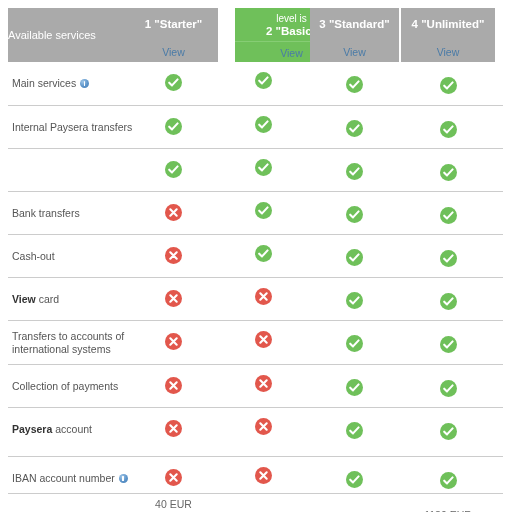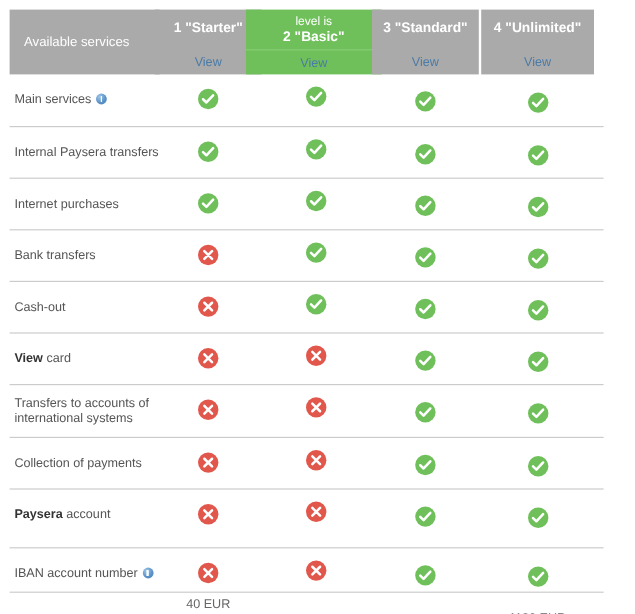--- a/index.html
+++ b/index.html
@@ -21,21 +21,21 @@
   }
   .hcell .hsub{font-size:10px;font-weight:normal;display:block;}
   .hcell .hview{
     position:absolute;left:0;right:0;top:33px;height:21px;
     display:flex;align-items:center;justify-content:center;
     color:#4a7ba7;font-size:10.5px;cursor:pointer;
   }
   .hcell.active .hview{border-top:1px solid #86cd74;}
   .hlabel{
     position:absolute;left:0;top:0;width:125px;height:54px;background:#aaaaaa;
-    display:flex;align-items:center;padding-left:12px;box-sizing:border-box;
+    display:flex;align-items:center;box-sizing:border-box;
     color:#ffffff;font-size:11px;
   }
 
   
   .row{position:absolute;left:8px;width:495px;border-top:1px solid #cccccc;box-sizing:border-box;}
   .row.first{border-top:none;}
   .rlabel{
     position:absolute;left:4px;top:0;width:130px;height:100%;
     display:flex;align-items:center;color:#555555;font-size:10.5px;line-height:13px;
   }
@@ -64,21 +64,21 @@
 <div id="page">
 
   <div class="hdr">
     <div class="hlabel">Available services</div>
   <div class="hcell" style="left: 121px; width: 89px;">
         <div class="htitle">
           <span>1 "Starter"</span>
         </div>
         <div class="hview">View</div>
       </div>
-      <div class="hcell active" style="left: 197px; width: 113px;">
+      <div class="hcell active" style="left: 227px; width: 113px;">
         <div class="htitle">
           <span class="hsub">level is</span>
           <span>2 "Basic"</span>
         </div>
         <div class="hview">View</div>
       </div>
       <div class="hcell" style="left: 302px; width: 89px;">
         <div class="htitle">
           <span>3 "Standard"</span>
         </div>
@@ -153,23 +153,20 @@
         </div>
         <div class="cell" style="left: 393px; width: 94px;">
           <span class="mark yes" style="transform: translateY(2px);">
             <svg width="17" height="17" viewBox="0 0 17 17">
               <path d="M4.2 8.7 L7.0 11.4 L12.6 5.4" fill="none" stroke="#fff" stroke-width="2.1" stroke-linecap="round" stroke-linejoin="round"></path>
             </svg>
           </span>
         </div>
       </div>
       <div class="row" style="top: 148px; height: 43px;">
-        <div class="rlabel">
-          <span>Internet purchases</span>
-        </div>
         <div class="cell" style="left: 121px; width: 89px;">
           <span class="mark yes" style="transform: translateY(-1px);">
             <svg width="17" height="17" viewBox="0 0 17 17">
               <path d="M4.2 8.7 L7.0 11.4 L12.6 5.4" fill="none" stroke="#fff" stroke-width="2.1" stroke-linecap="round" stroke-linejoin="round"></path>
             </svg>
           </span>
         </div>
         <div class="cell" style="left: 211px; width: 89px;">
           <span class="mark yes" style="transform: translateY(-3px);">
             <svg width="17" height="17" viewBox="0 0 17 17">

